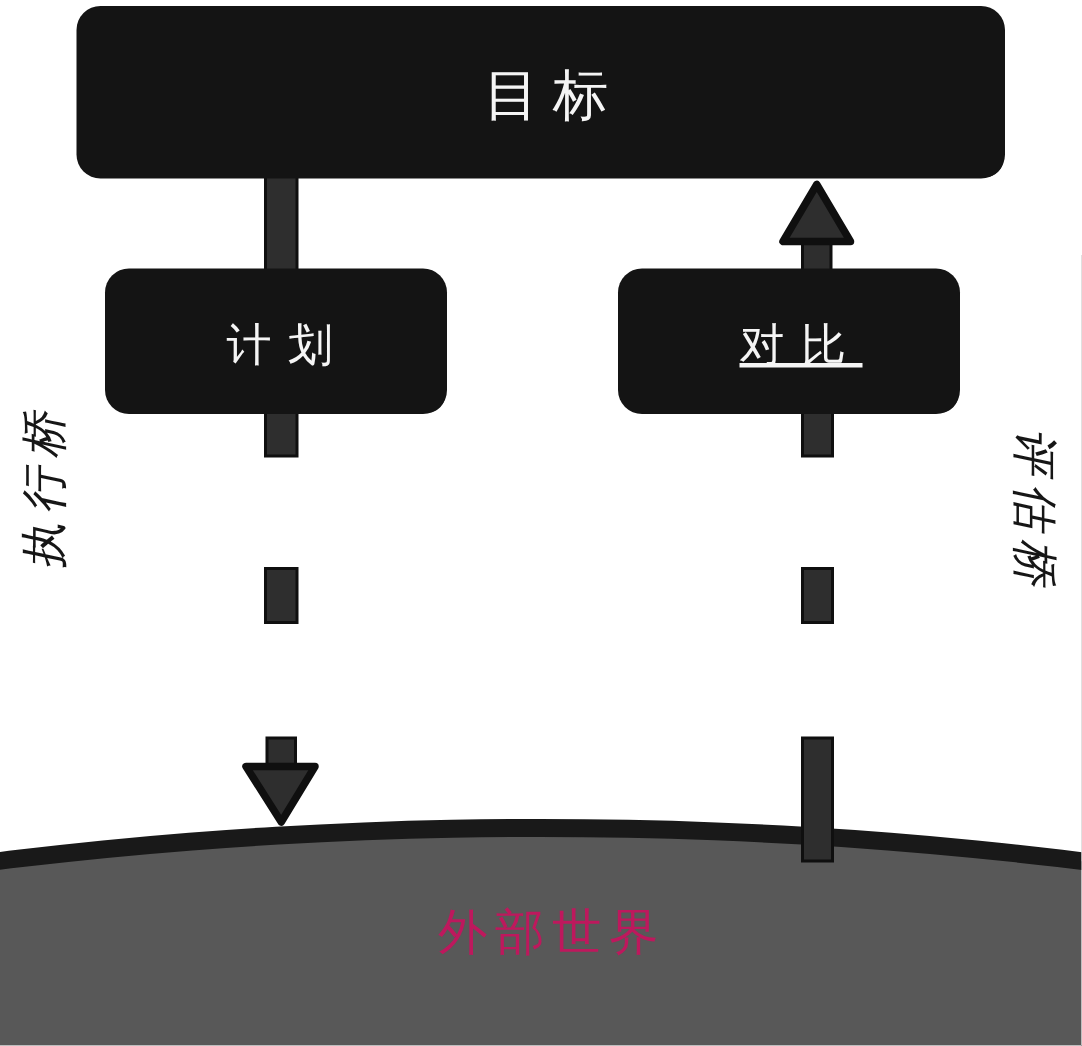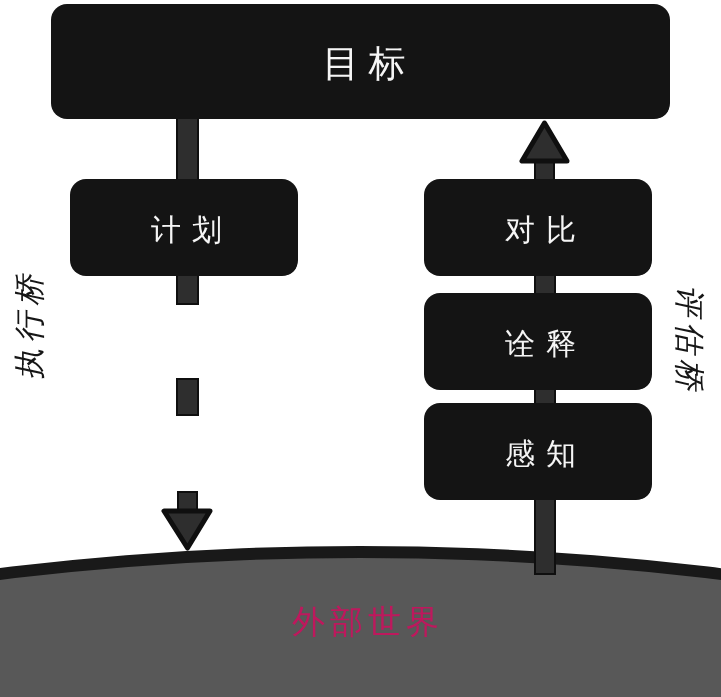--- a/index.html
+++ b/index.html
@@ -49,21 +49,21 @@
     content:"";
     position:absolute;
     top:-9px;left:-11px;right:-4px;bottom:-4px;
     background:#141414;
     border-radius:16px;
     z-index:-1;
   }
   .goal-box{left:59px;top:10px;width:604px;height:102px;font-size:37px;letter-spacing:9px;}
   .step{width:213px;height:84px;font-size:30px;letter-spacing:11px;}
   .col-left{left:78px;}
-  .col-right{left:432px;}
+  .col-right{left:420px;text-decoration:underline;}
   .row-0{top:185px;}
   .row-1{top:299px;}
   .row-2{top:409px;}
   .box .lbl{padding-left:9px;} 
   
   .bridge-label{
     position:absolute;
     color:#161616;
     font-size:31px;
     letter-spacing:6px;
@@ -109,25 +109,19 @@
     <span class="lbl">目标</span>
   </div>
 
   <div class="box step col-left row-0">
     <span class="lbl">计划</span>
   </div>
 
   <div class="box step col-right row-0">
     <span class="lbl">对比</span>
   </div>
-  <div class="box step col-right row-1">
-    <span class="lbl">诠释</span>
-  </div>
-  <div class="box step col-right row-2">
-    <span class="lbl">感知</span>
-  </div>
 
   <div class="bridge-label bridge-left">执行桥</div>
   <div class="bridge-label bridge-right">评估桥</div>
 
   <div class="world-label">外部世界</div>
 
 </div>
 
 </body></html>

